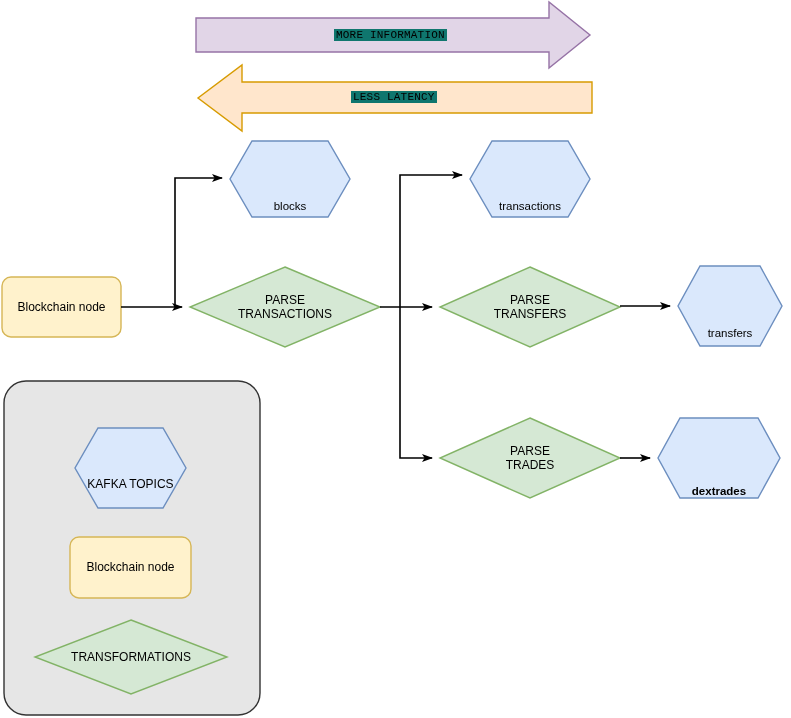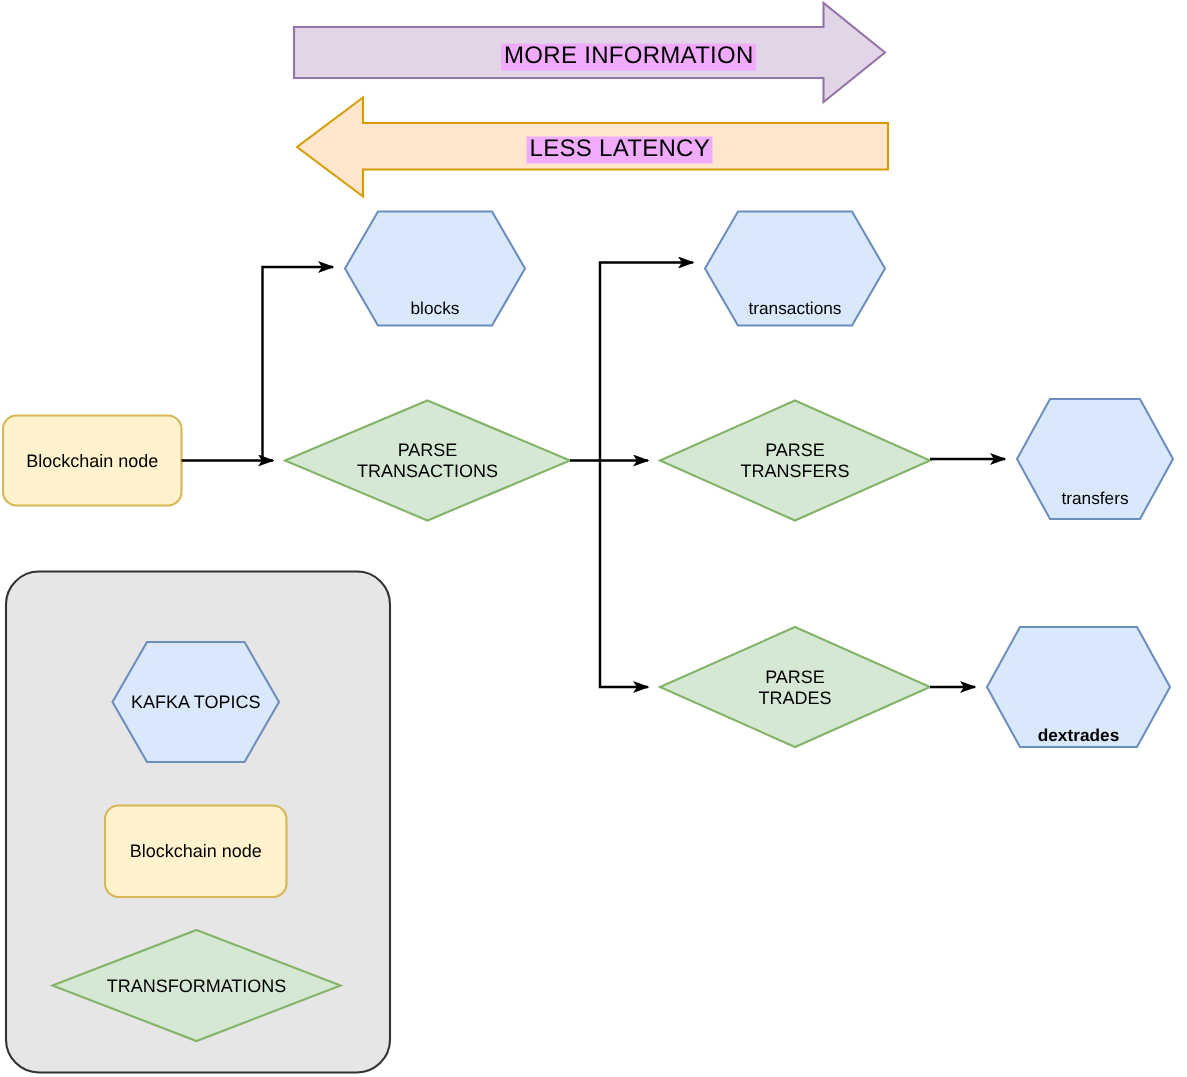--- a/index.html
+++ b/index.html
@@ -34,26 +34,27 @@
     color: #000000;
     line-height: 1.18;
     pointer-events: none;
     white-space: pre-line;
   }
   .lbl-sm { font-size: 11.5px; margin-top: 28px; }
   .lbl-md { font-size: 12px; }
   .lbl-lg { font-size: 15px; }
   .banner-label {
     position: absolute;
-    font-size: 16px;
+    font-size: 11px;
     letter-spacing: 0.2px;
     color: #000000;
-    background: #f0abfc;
+    background: #0f766e;
     padding: 0 2px;
     white-space: nowrap;
+    font-family: Liberation Mono, monospace;
   }
 </style>
 </head>
 <body>
 
 <div id="canvas">
 
   <svg id="vector-layer" viewBox="0 0 791 718">
     <defs>
       <marker id="arrowhead" markerWidth="11" markerHeight="8" refX="10" refY="4" orient="auto" markerUnits="userSpaceOnUse">
@@ -121,19 +122,19 @@
 TRANSFERS</div>
 
   <div class="node-label lbl-sm" style="left:678px; top:266px; width:104px; height:80px;">transfers</div>
 
   <div class="node-label lbl-md" style="left:440px; top:418px; width:180px; height:80px;">PARSE
 TRADES</div>
 
   <div class="node-label lbl-sm" style="left:658px; top:424px; width:122px; height:80px;font-weight:bold;">dextrades</div>
 
 
-  <div class="node-label lbl-md" style="left:75px; top:428px; width:111px; height:80px;">KAFKA TOPICS</div>
+  <div class="node-label lbl-md" style="left:75px; top:444px; width:111px; height:80px;">KAFKA TOPICS</div>
 
   <div class="node-label lbl-md" style="left:70px; top:537px; width:121px; height:61px;">Blockchain node</div>
 
   <div class="node-label lbl-md" style="left:35px; top:620px; width:192px; height:74px;text-align:right;">TRANSFORMATIONS</div>
 
 </div>
 
 </body></html>

